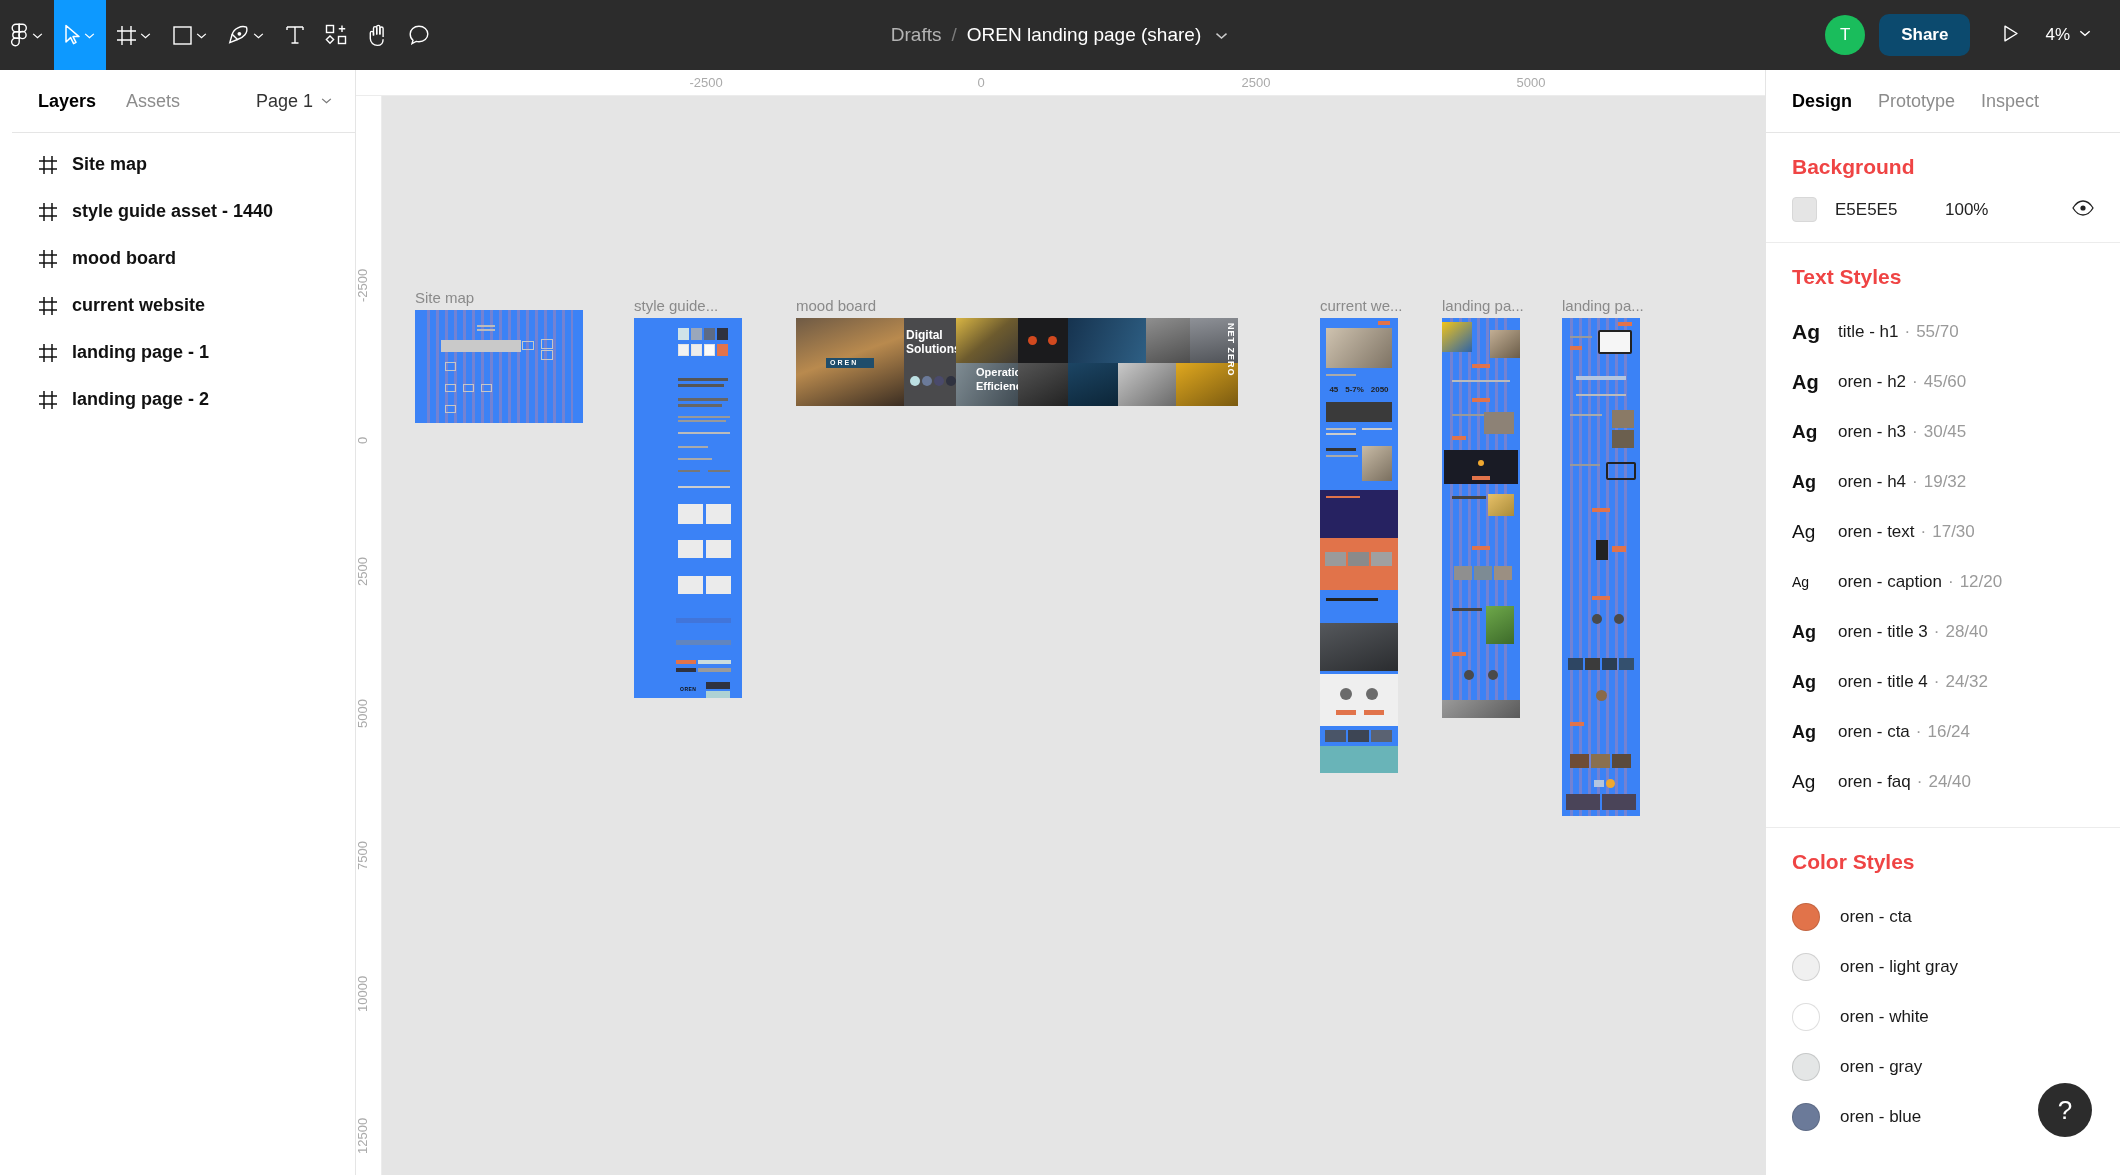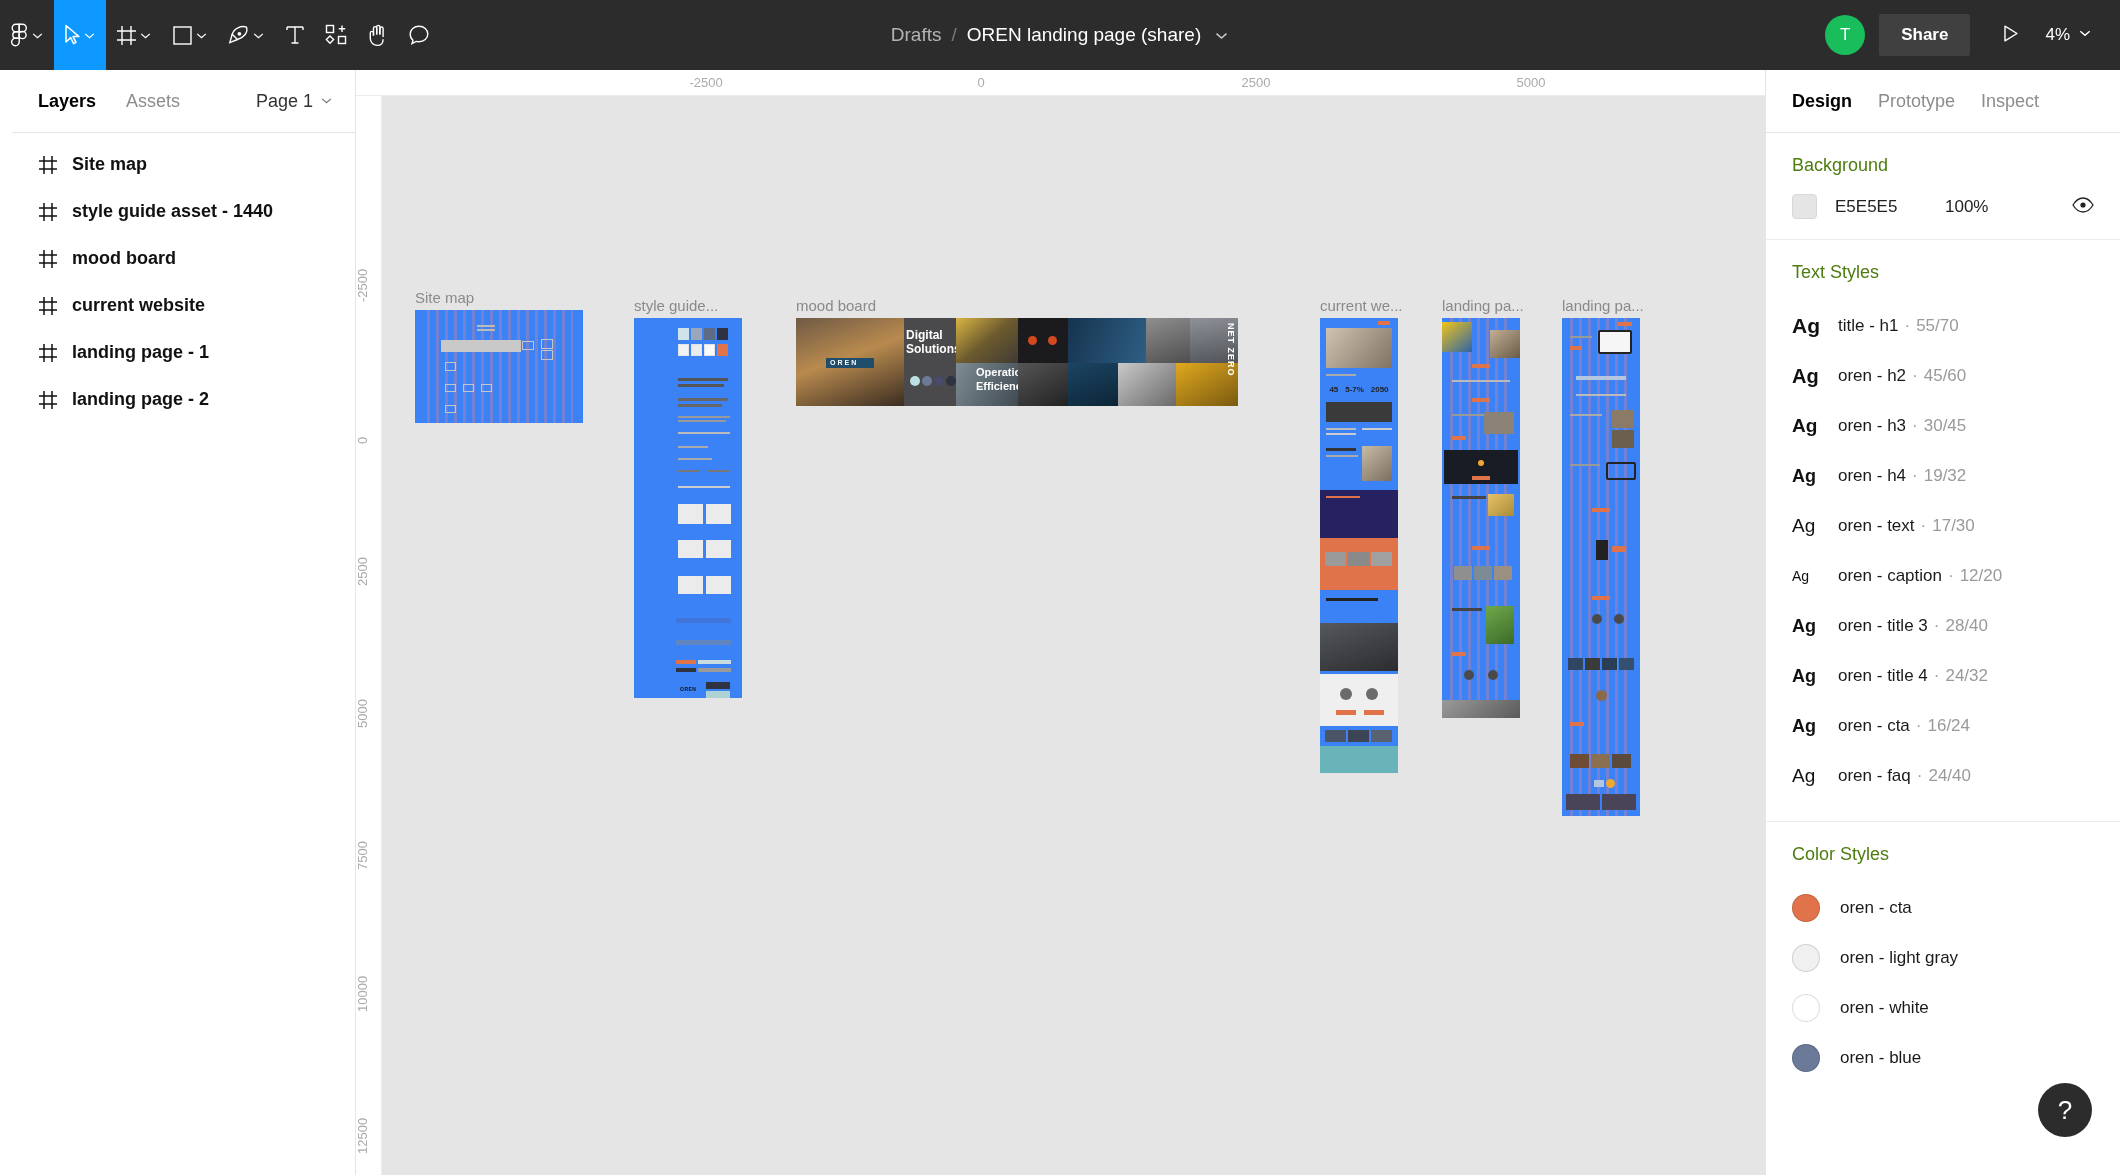--- a/index.html
+++ b/index.html
@@ -44,22 +44,22 @@
     position: absolute; right: 0; top: 0; height: 70px;
     display: flex; align-items: center; gap: 0px; padding-right: 16px;
   }
   #avatar {
     width: 40px; height: 40px; border-radius: 50%;
     background: #1abd5c; color: #fff;
     display: flex; align-items: center; justify-content: center;
     font-size: 17px; font-weight: 500; margin-right: 14px;
   }
   #share-btn {
-    background: #404040; color: #fff;
-    border: none; border-radius: 2px;
+    background: #0c4a6e; color: #fff;
+    border: none; border-radius: 10px;
     font-size: 17px; font-family: inherit; font-weight: 600;
     padding: 0 22px; height: 42px; cursor: pointer; margin-right: 18px;
   }
   #present-btn { padding: 0 12px; cursor: pointer; display:flex; align-items:center; }
   #zoom-ctl {
     display: flex; align-items: center; gap: 8px;
     color: #fff; font-size: 17px; padding: 0 12px; cursor: pointer;
   }
 
   
@@ -151,21 +151,21 @@
     z-index: 30; overflow: hidden;
   }
   #right-tabs {
     height: 63px; display: flex; align-items: center; gap: 26px;
     padding: 0 26px; border-bottom: 1px solid #e5e5e5;
   }
   .rtab { font-size: 18px; cursor: pointer; color: #8c8c8c; }
   .rtab.active { color: #000; font-weight: 700; }
   .section { padding: 22px 26px 20px 26px; border-bottom: 1px solid #ececec; }
   .section.nb { border-bottom: none; }
-  .section-title { font-size: 18px; font-weight: 400; color: #4d7c0f; margin-bottom: 18px; }
+  .section-title { font-size: 21px; font-weight: 700; color: #ef4444; margin-bottom: 18px; }
   .bg-row { display: flex; align-items: center; }
   .swatch-sq {
     width: 25px; height: 25px; border-radius: 4px;
     border: 1px solid #d8d8d8; margin-right: 18px;
   }
   .bg-hex { font-size: 17px; color: #222; width: 110px; }
   .bg-op { font-size: 17px; color: #222; flex: 1; }
   .eye { margin-left: auto; cursor: pointer; }
 
   .style-row {
@@ -722,20 +722,24 @@
     </div>
     <div class="color-row">
       <span class="swatch-circ" style="background:#f0f0f0;"></span>
       <span class="color-name">oren - light gray</span>
     </div>
     <div class="color-row">
       <span class="swatch-circ" style="background:#ffffff;"></span>
       <span class="color-name">oren - white</span>
     </div>
     <div class="color-row">
+      <span class="swatch-circ" style="background:#e4e6e6;"></span>
+      <span class="color-name">oren - gray</span>
+    </div>
+    <div class="color-row">
       <span class="swatch-circ" style="background:#6b7a99;"></span>
       <span class="color-name">oren - blue</span>
     </div>
 
   </div>
 </div>
 
 <div id="help-btn">
   <span>?</span>
 </div>

